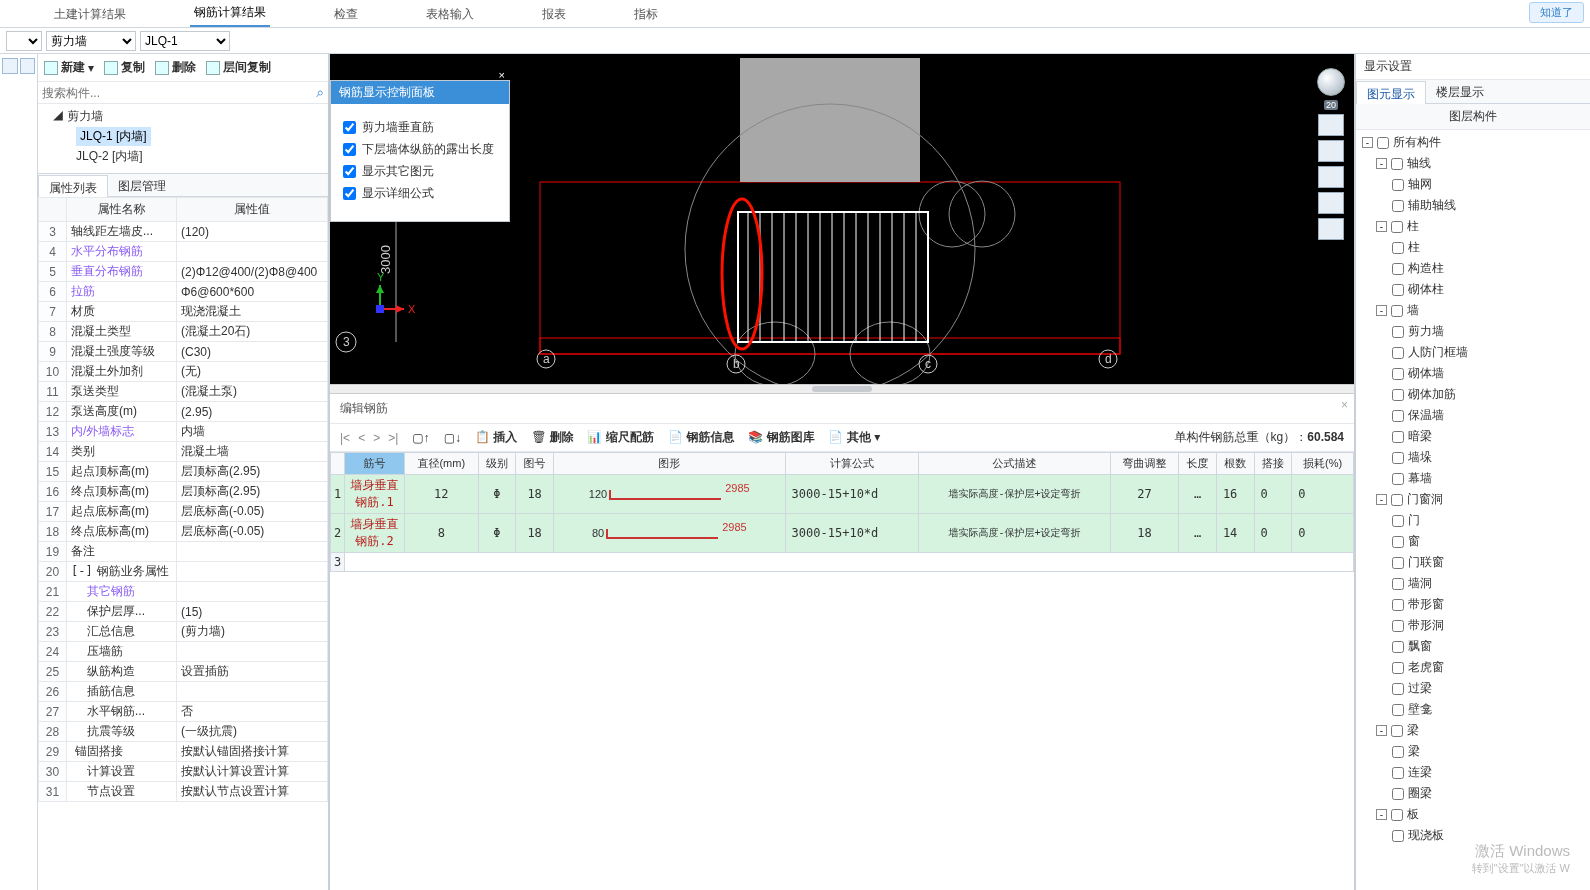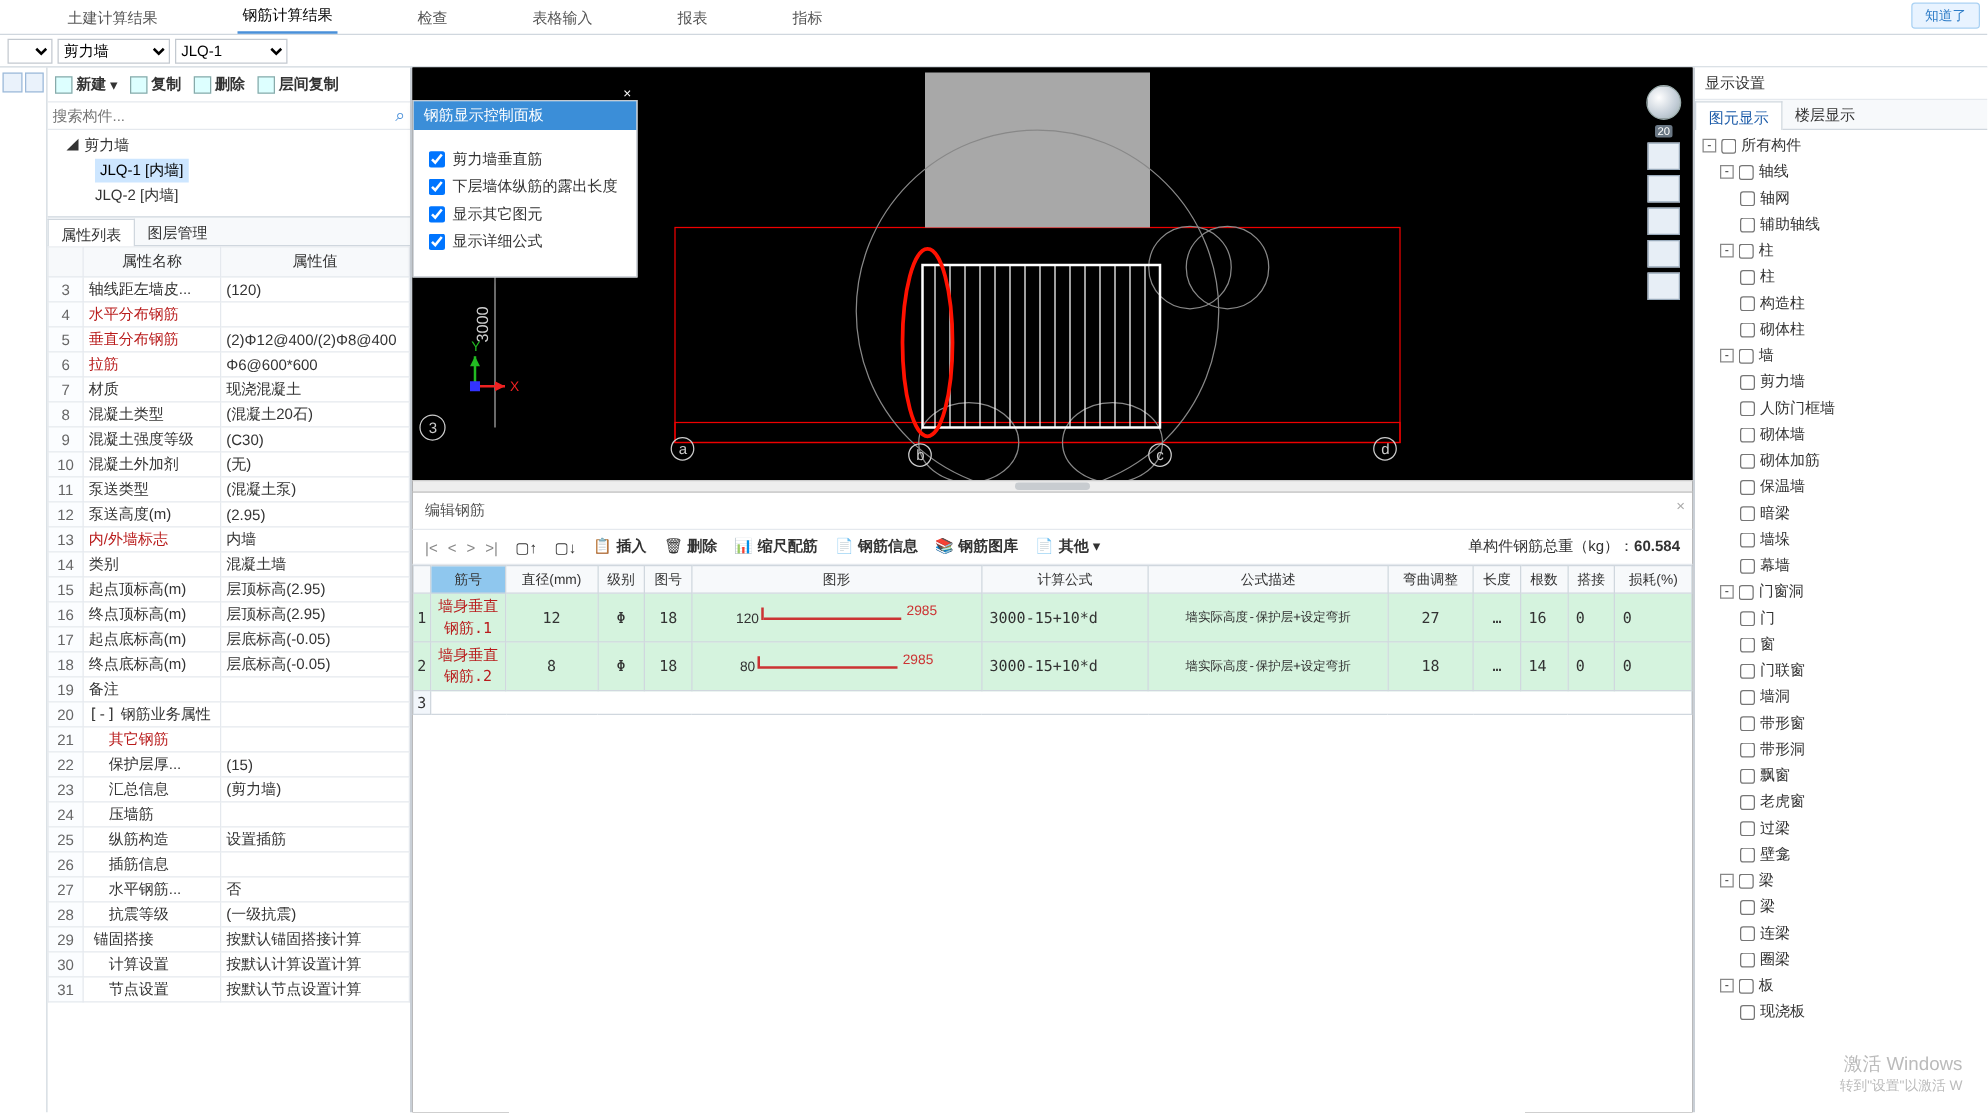--- a/index.html
+++ b/index.html
@@ -45,21 +45,21 @@
 .ltabs2 { height: 24px; display: flex; background: #f7f9fb; border-top: 1px solid #d0d7de; border-bottom: 1px solid #d0d7de; margin-top: 4px; }
 .ltabs2 span { padding: 4px 10px; }
 .ltabs2 span.on { background: #fff; border: 1px solid #d0d7de; border-bottom: none; position: relative; top: 1px; }
 
 .props { overflow-y: auto; flex: 1; }
 .props table { width: 100%; border-collapse: collapse; }
 .props th { background: #f7f9fb; border: 1px solid #e5e9ee; font-weight: normal; padding: 3px 4px; text-align: center; }
 .props td { border: 1px solid #e5e9ee; padding: 1px 4px; height: 19px; font-size: 12px; }
 .props td.num { width: 28px; text-align: center; color: #666; background: #fbfdff; }
 .props td.nm { width: 110px; }
-.props .blue { color: #b91c1c; }
+.props .blue { color: #8b5cf6; }
 .props .exp { font-family: monospace; margin-right: 4px; }
 
 
 .center { flex: 1; display: flex; flex-direction: column; background: #000; position: relative; }
 .viewport { flex: 0 0 330px; position: relative; background: #000; overflow: hidden; }
 .viewport svg { position: absolute; left: 0; top: 0; }
 .bottom-handle { height: 10px; display: flex; justify-content: center; align-items: center; background: #eee; border-top: 1px solid #ccc; border-bottom: 1px solid #ccc; }
 .bottom-handle span { width: 60px; height: 6px; background: #c8ccd0; border-radius: 3px; }
 
 .edit { flex: 1; background: #fff; display: flex; flex-direction: column; }
@@ -70,21 +70,21 @@
 .edit-tool span { cursor: pointer; }
 .edit-tool .wt { margin-left: auto; color: #333; }
 
 .grid { flex: 1; overflow: auto; }
 .grid table { border-collapse: collapse; width: 100%; }
 .grid th { background: #f7f9fb; border: 1px solid #d0d7de; font-weight: normal; padding: 3px 2px; font-size: 11px; }
 .grid td { border: 1px solid #d0d7de; padding: 2px; text-align: center; font-family: "Simsun", monospace; font-size: 12px; }
 .grid tr.g td { background: #d5f3de; }
 .grid td.rh { background: #eef6ff; color: #b91c1c; width: 60px; }
 .grid td.rn { width: 14px; background: #f2f6fb; }
-.shape { display: inline-flex; align-items: center; gap: 4px; font-size: 11px; }
+.shape { display: inline-flex; align-items: flex-end; gap: 4px; font-size: 11px; }
 .shape .bar { width: 110px; border-top: 2px solid #c33; position: relative; }
 .shape .bar::before { content: ""; position: absolute; left: -2px; bottom: 0; width: 2px; height: 10px; background: #c33; }
 .shape .n { color: #c33; position: relative; top: -6px; }
 
 
 .floatpanel { position: absolute; left: 330px; top: 80px; width: 180px; background: #fff; border: 1px solid #c3c9d0; box-shadow: 2px 2px 6px rgba(0,0,0,.2); z-index: 50; }
 .floatpanel .hd { background: #3b8ed8; color: #fff; padding: 3px 8px; font-size: 12px; position: relative; }
 .floatpanel .hd .x { position: absolute; right: 4px; top: -12px; color: #fff; font-size: 11px; }
 .floatpanel .bd { padding: 10px 12px 14px; }
 .floatpanel label { display: flex; align-items: center; gap: 6px; margin: 5px 0; font-size: 12px; }
@@ -497,20 +497,21 @@
       </div>
     </div>
   </div>
 
   <div class="right">
     <div class="rhead">显示设置</div>
     <div class="rtabs">
       <span class="on">图元显示</span>
       <span>楼层显示</span>
     </div>
+    <div class="rsub">图层构件</div>
     <div class="rtree" id="rtree">
         <div class="n0">
           <span class="tgl">-</span>
           <input type="checkbox" style=""> 
           <span>所有构件</span>
         </div>
         <div class="n1">
           <span class="tgl">-</span>
           <input type="checkbox" style=""> 
           <span>轴线</span>

